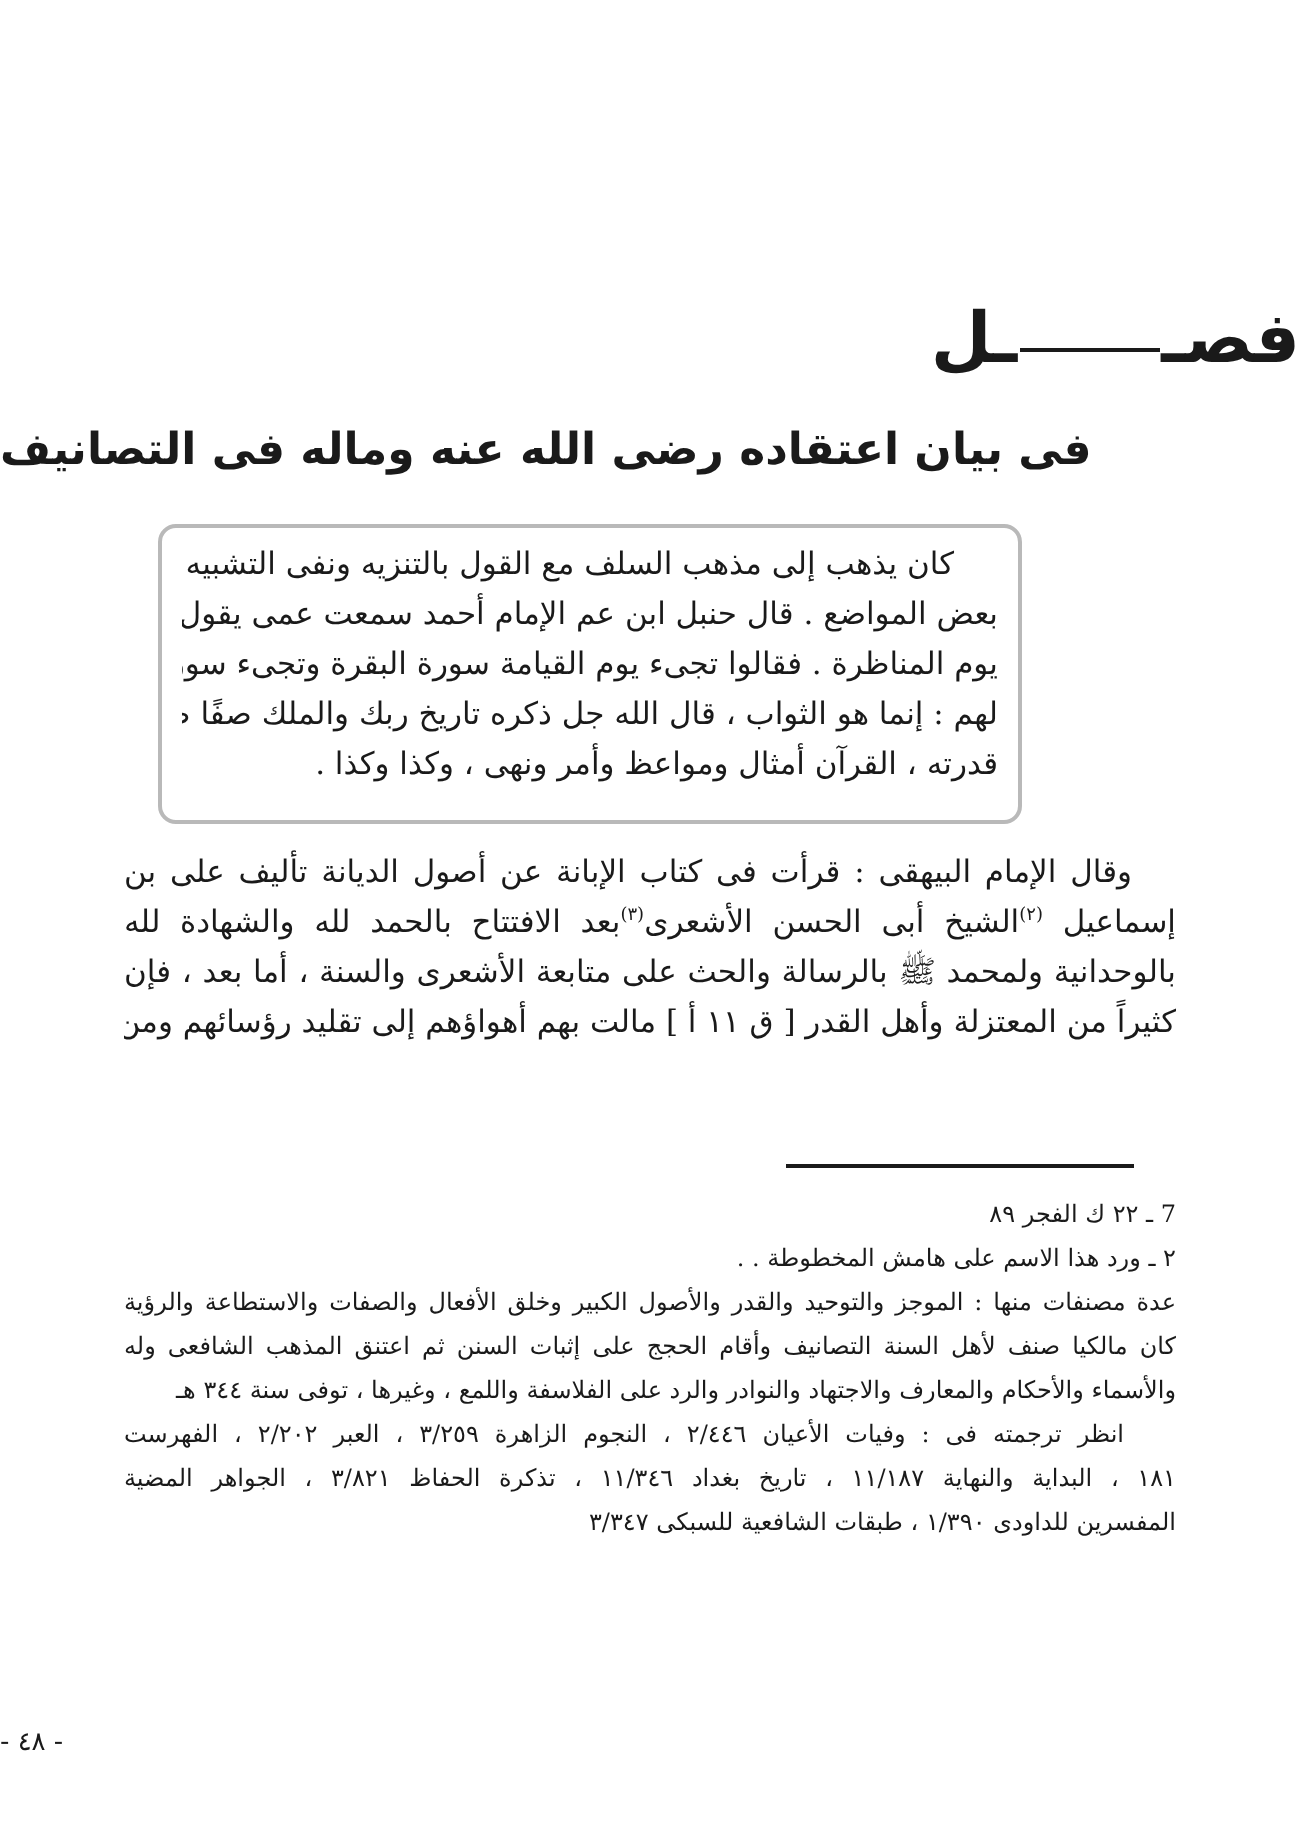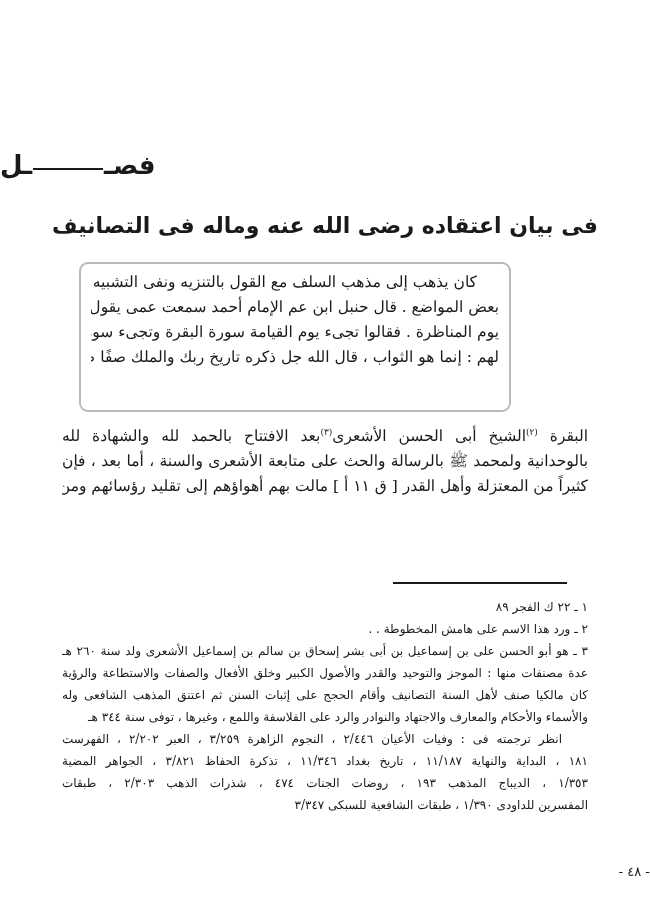--- a/index.html
+++ b/index.html
@@ -18,38 +18,38 @@
   .page {
     position: absolute;
     left: 0; top: 0;
     width: 650px; height: 924px;
     direction: rtl;
   }
   .section-label {
     position: absolute;
     top: 150px;
     left: 0; right: 0;
-    text-align: left;
+    text-align: right;
     font-family: "DejaVu Sans", sans-serif;
     font-weight: bold;
-    font-size: 26px;
+    font-size: 35px;
     letter-spacing: 0;
   }
   .section-label .tatweel {
     display: inline-block;
     width: 70px;
     border-bottom: 2px solid #1a1a1a;
     vertical-align: 0.15em;
     margin: 0 1px;
   }
   .chapter-title {
     position: absolute;
     top: 213px;
     left: 0; right: 0;
-    text-align: center;
+    text-align: left;
     font-family: "DejaVu Sans", sans-serif;
     font-weight: bold;
     font-size: 22px;
   }
   .boxed {
     position: absolute;
     left: 62px;
     top: 262px;
     width: 432px;
     height: 150px;
@@ -107,59 +107,59 @@
     overflow: hidden;
     text-align: justify;
     text-align-last: justify;
   }
   .footnotes .fn-line.short { text-align-last: right; }
   .footnotes .fn-line.ref-indent { text-indent: 26px; }
   .page-number {
     position: absolute;
     top: 864px;
     left: 0; right: 0;
-    text-align: right;
+    text-align: left;
     font-size: 13px;
     font-family: "DejaVu Sans", sans-serif;
   }
 </style>
 </head>
 <body>
 
 <div class="page">
 
   <div class="section-label">
     <span>فصـ</span><span class="tatweel"></span><span>ـل</span>
   </div>
 
   <div class="chapter-title">فى بيان اعتقاده رضى الله عنه وماله فى التصانيف</div>
 
   <div class="boxed para">
     <span class="line first">كان يذهب إلى مذهب السلف مع القول بالتنزيه ونفى التشبيه ، وربما أول فى</span>
     <span class="line">بعض المواضع . قال حنبل ابن عم الإمام أحمد سمعت عمى يقول : احتجوا على</span>
     <span class="line">يوم المناظرة . فقالوا تجىء يوم القيامة سورة البقرة وتجىء سورة تبارك . قال فقلت</span>
     <span class="line"><span>لهم : إنما هو الثواب ، قال الله جل ذكره تاريخ ربك والملك صفًا صفا</span><sup class="fn">(١)</sup><span>وانما يأتى</span></span>
+    <span class="line last">قدرته ، القرآن أمثال ومواعظ وأمر ونهى ، وكذا وكذا .</span>
   </div>
 
   <div class="body2 para">
-    <span class="line"><span>البقرة</span> <sup class="fn">(٢)</sup><span>الشيخ أبى الحسن الأشعرى</span><sup class="fn">(٣)</sup><span>بعد الافتتاح بالحمد لله والشهادة لله</span></span>
+    <span class="line first">وقال الإمام البيهقى : قرأت فى كتاب الإبانة عن أصول الديانة تأليف على بن</span>
+    <span class="line"><span>إسماعيل</span> <sup class="fn">(٢)</sup><span>الشيخ أبى الحسن الأشعرى</span><sup class="fn">(٣)</sup><span>بعد الافتتاح بالحمد لله والشهادة لله</span></span>
     <span class="line">بالوحدانية ولمحمد ﷺ بالرسالة والحث على متابعة الأشعرى والسنة ، أما بعد ، فإن</span>
     <span class="line">كثيراً من المعتزلة وأهل القدر [ ق ١١ أ ] مالت بهم أهواؤهم إلى تقليد رؤسائهم ومن</span>
   </div>
 
   <div class="sep-rule"></div>
 
   <div class="footnotes">
-    <span class="fn-line short">١ ـ ٢٢ ك الفجر ٨٩</span>
+    <span class="fn-line short">7 ـ ٢٢ ك الفجر ٨٩</span>
     <span class="fn-line short">٢ ـ ورد هذا الاسم على هامش المخطوطة . .</span>
-    <span class="fn-line">٣ ـ هو أبو الحسن على بن إسماعيل بن أبى بشر إسحاق بن سالم بن إسماعيل الأشعرى ولد سنة ٢٦٠ هـ</span>
     <span class="fn-line">عدة مصنفات منها : الموجز والتوحيد والقدر والأصول الكبير وخلق الأفعال والصفات والاستطاعة والرؤية</span>
     <span class="fn-line">كان مالكيا صنف لأهل السنة التصانيف وأقام الحجج على إثبات السنن ثم اعتنق المذهب الشافعى وله</span>
     <span class="fn-line short">والأسماء والأحكام والمعارف والاجتهاد والنوادر والرد على الفلاسفة واللمع ، وغيرها ، توفى سنة ٣٤٤ هـ</span>
     <span class="fn-line ref-indent">انظر ترجمته فى : وفيات الأعيان ٢/٤٤٦ ، النجوم الزاهرة ٣/٢٥٩ ، العبر ٢/٢٠٢ ، الفهرست</span>
     <span class="fn-line">١٨١ ، البداية والنهاية ١١/١٨٧ ، تاريخ بغداد ١١/٣٤٦ ، تذكرة الحفاظ ٣/٨٢١ ، الجواهر المضية</span>
-    <span class="fn-line">١/٣٥٣ ، الديباج المذهب ١٩٣ ، روضات الجنات ٤٧٤ ، شذرات الذهب ٢/٣٠٣ ، طبقات</span>
     <span class="fn-line short">المفسرين للداودى ١/٣٩٠ ، طبقات الشافعية للسبكى ٣/٣٤٧</span>
   </div>
 
   <div class="page-number">- ٤٨ -</div>
 
 </div>
 
 </body></html>

